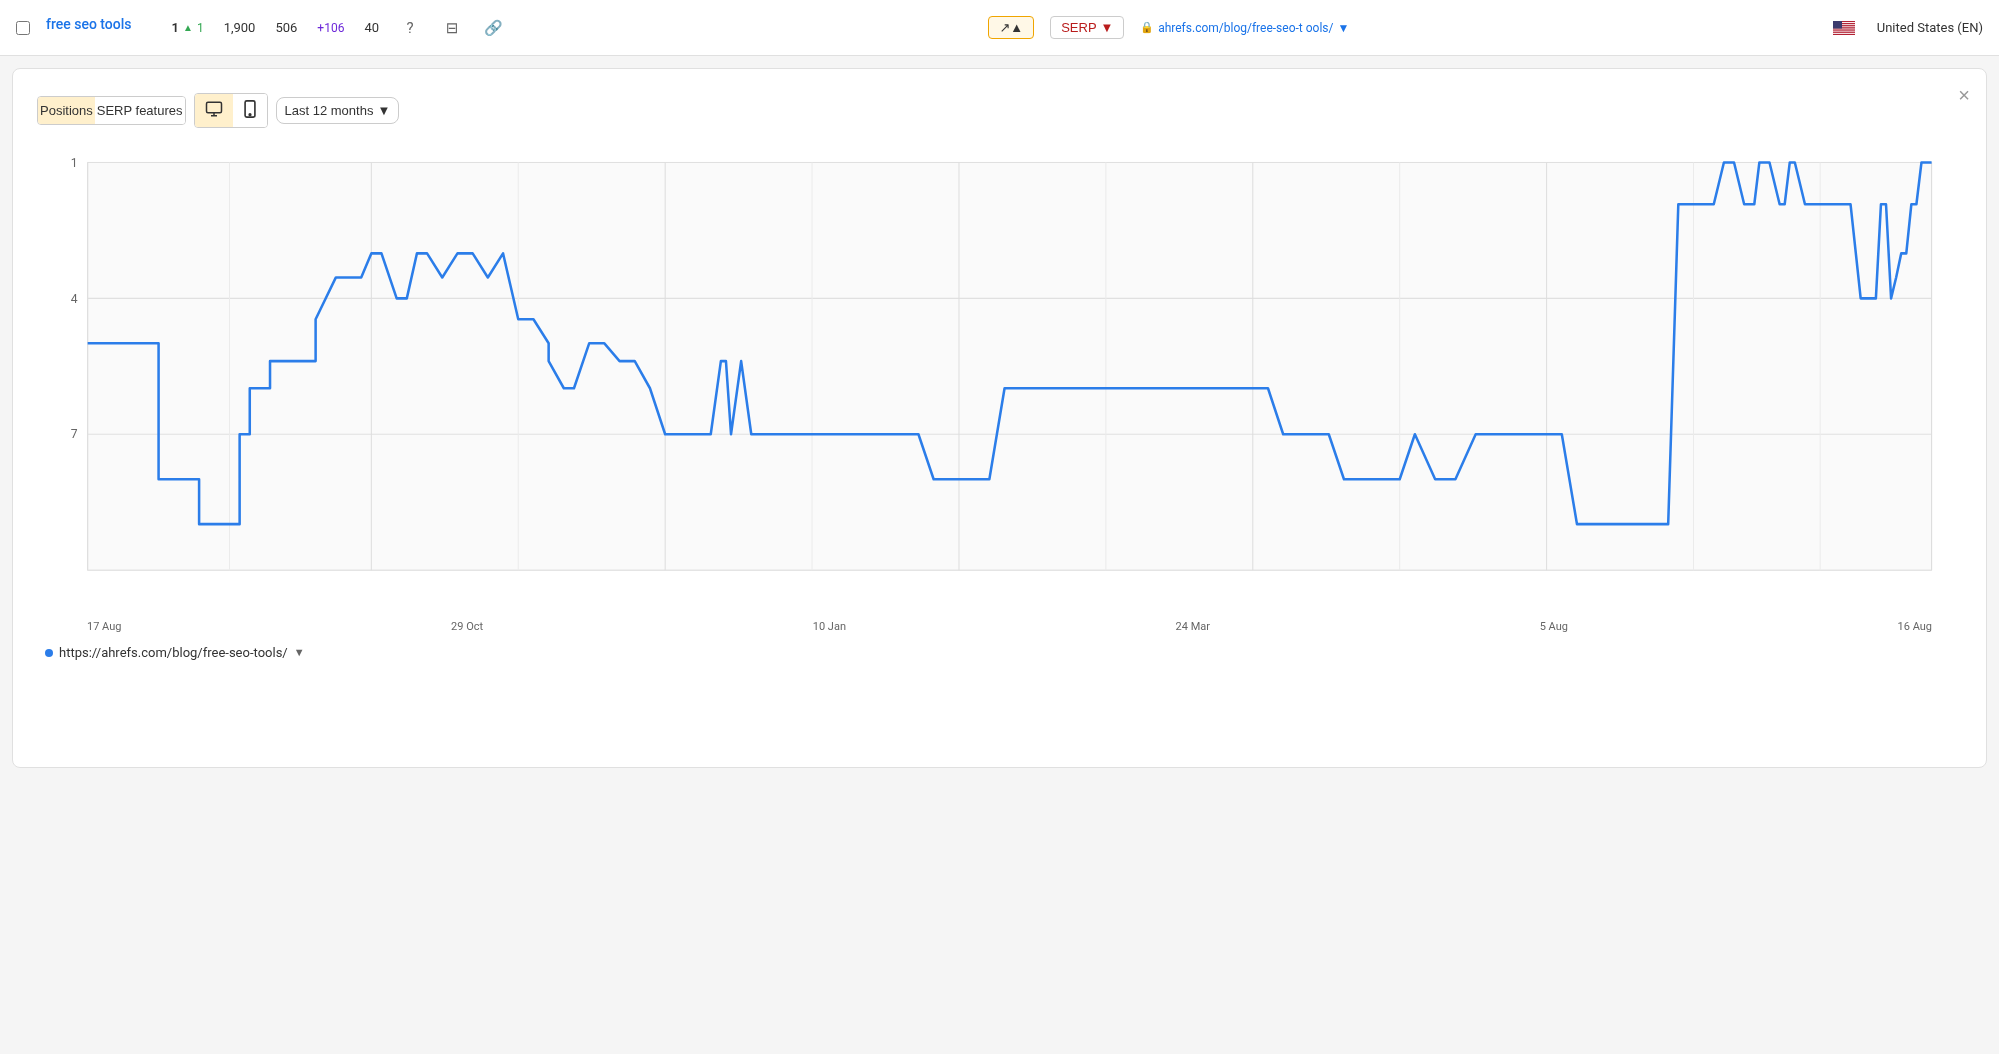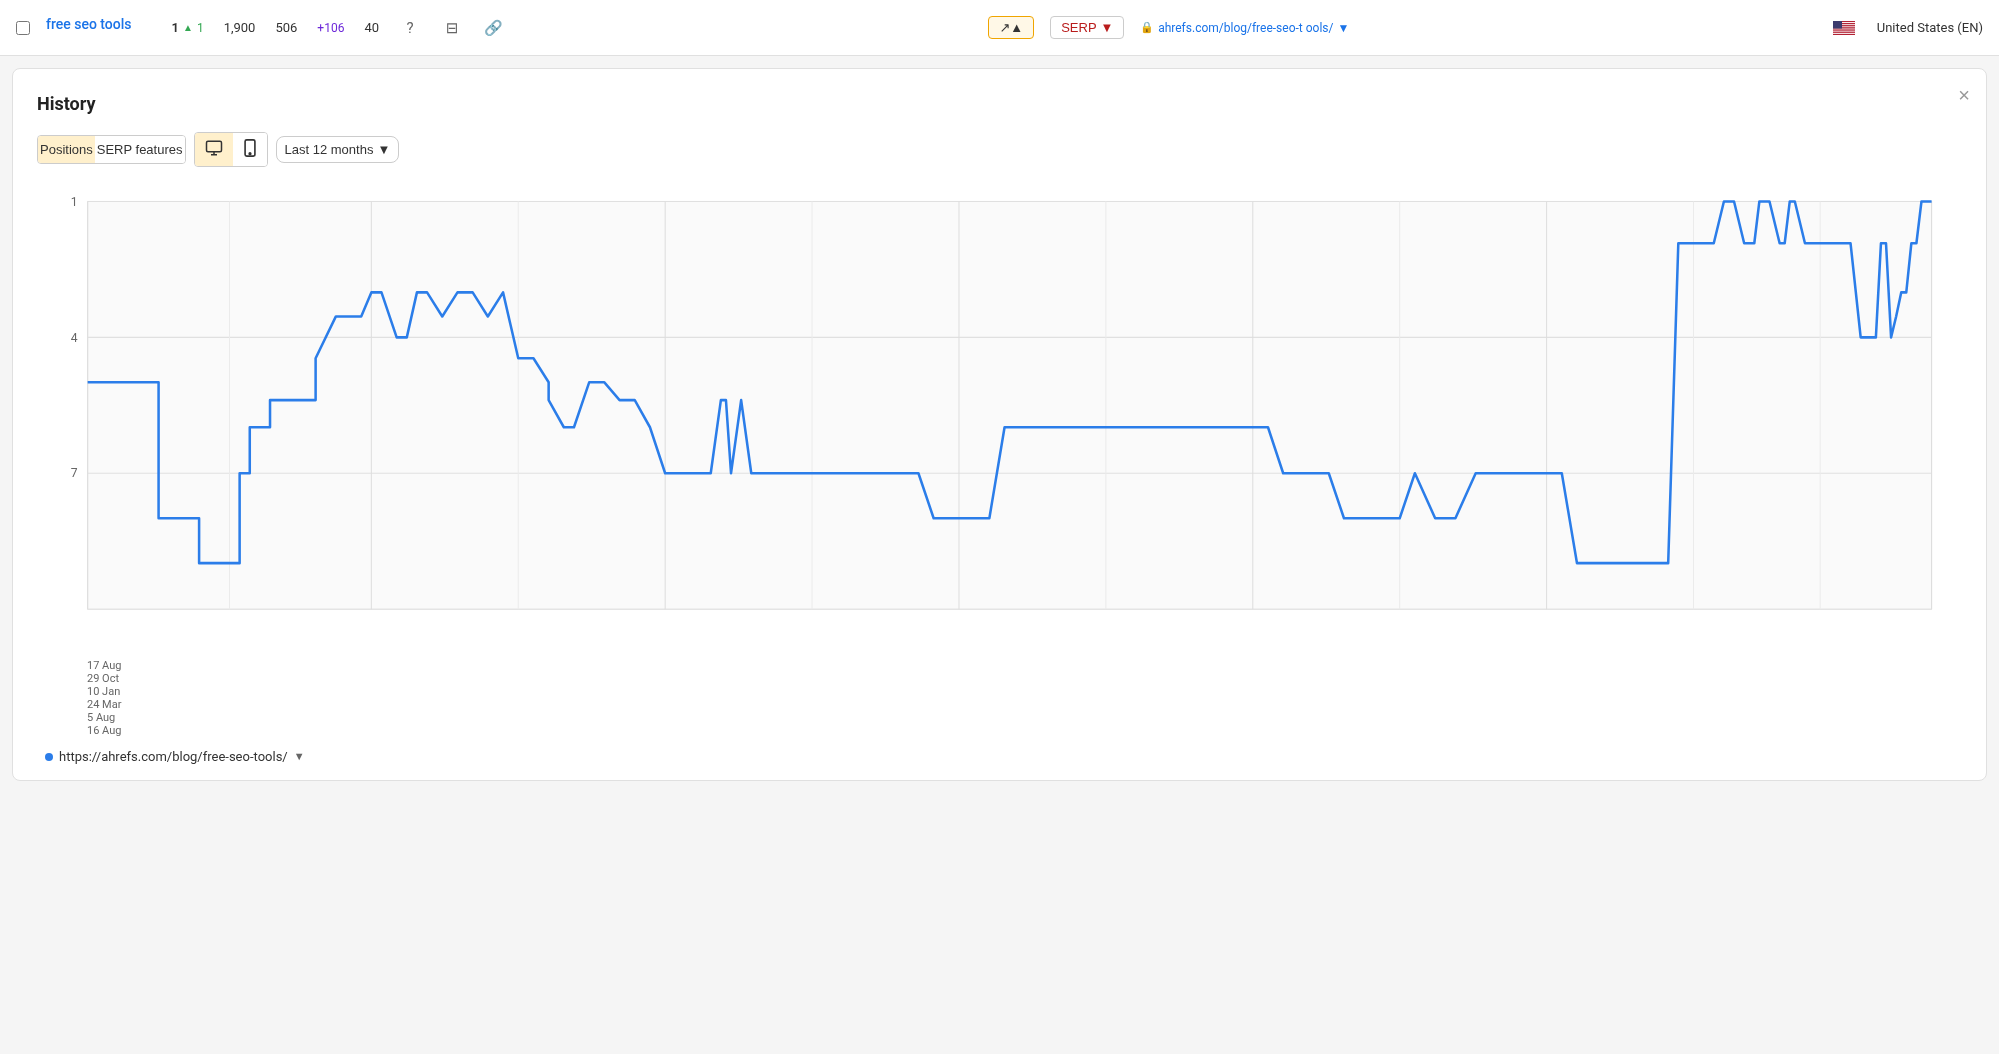--- a/index.html
+++ b/index.html
@@ -198,21 +198,20 @@
     }
 
     
     .x-labels {
       display: flex;
       justify-content: space-between;
       padding: 0 30px 0 50px;
       font-size: 11px;
       color: #666;
       margin-top: 4px;
-      flex-direction: column;
     }
 
     
     .legend {
       display: flex;
       align-items: center;
       gap: 6px;
       margin-top: 12px;
       padding: 0 8px;
     }
@@ -292,21 +291,20 @@
       <rect y="10.77" width="22" height="1.08" fill="#B22234"></rect>
       <rect y="11.85" width="22" height="1.08" fill="white"></rect>
       <rect y="12.92" width="22" height="1.08" fill="#B22234"></rect>
       <rect width="9" height="7.54" fill="#3C3B6E"></rect>
     </svg>
     <span>United States (EN)</span>
   </div>
 </div>
 
 <div class="main-panel">
-  <h2 class="panel-title">History</h2>
   <button class="close-btn">×</button>
 
   <div class="filter-bar">
     <div class="tab-group">
       <button class="tab active">Positions</button>
       <button class="tab">SERP features</button>
     </div>
     <div class="device-group">
       <button class="device-btn active" title="Desktop">
         <svg width="18" height="18" viewBox="0 0 24 24" fill="none" stroke="#333" stroke-width="2">

